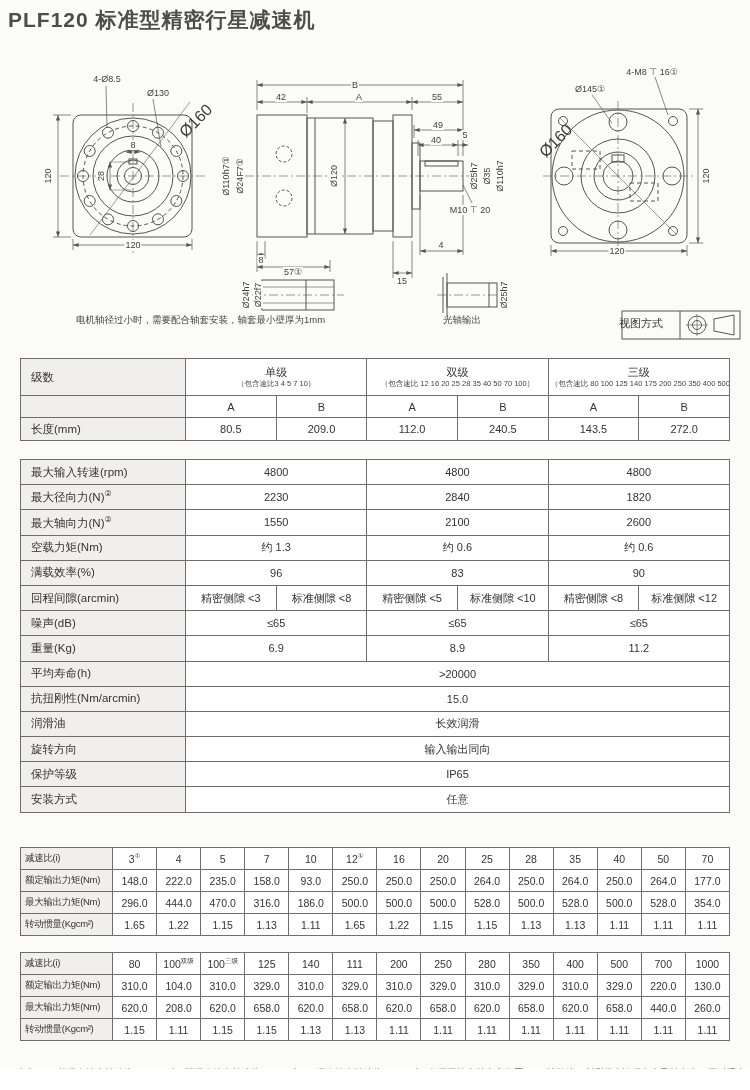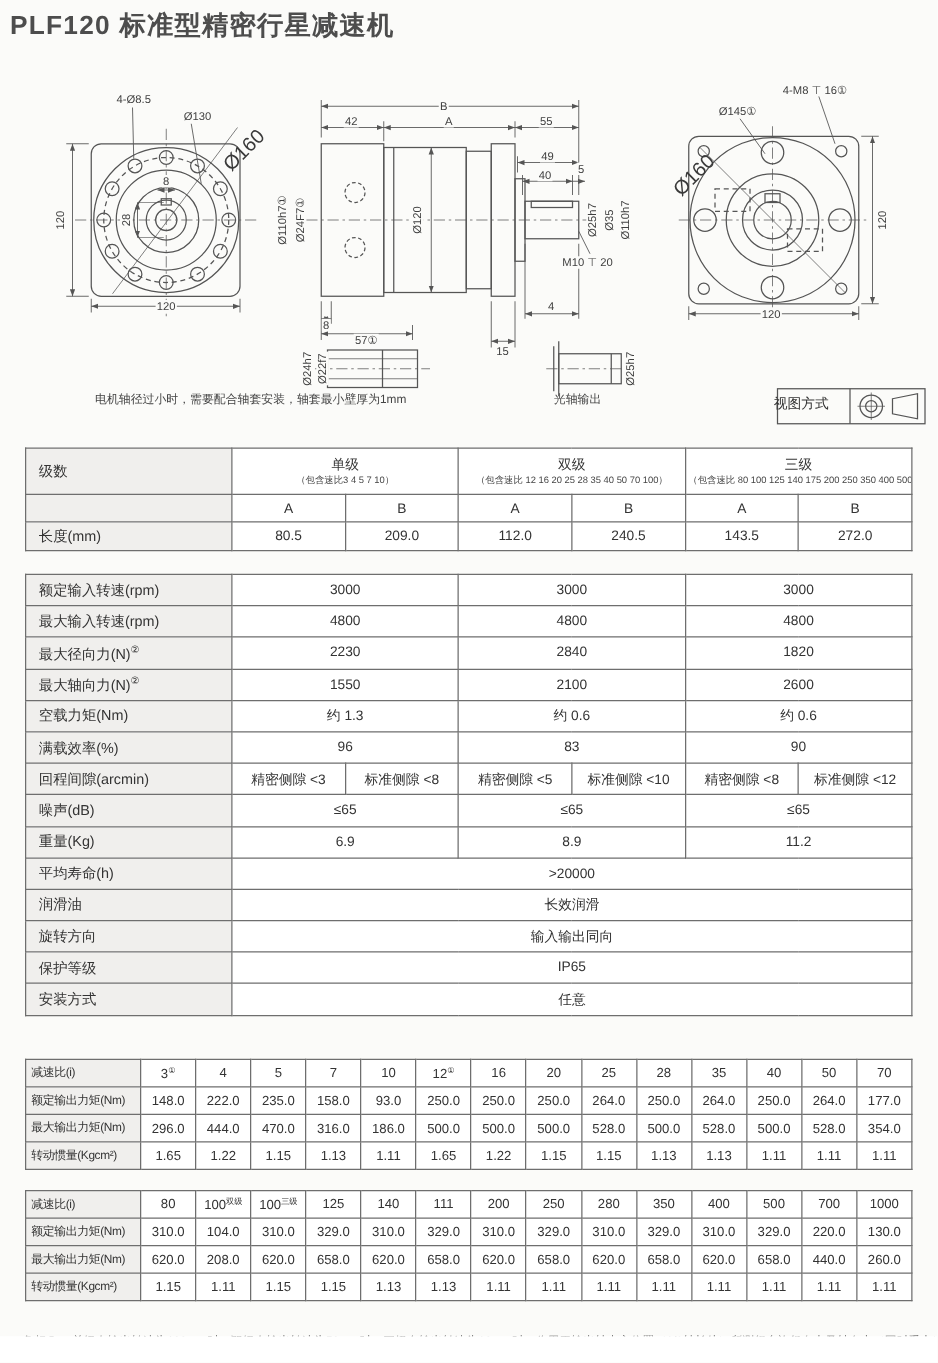--- a/index.html
+++ b/index.html
@@ -284,26 +284,20 @@
 <colgroup>
         <col style="width:165px">
         <col>
         <col>
         <col>
         <col>
         <col>
         <col>
       </colgroup>
 <tbody>
-        <tr>
-  <td class="lbl">额定输入转速(rpm)</td>
-  <td colspan="2">3000</td>
-  <td colspan="2">3000</td>
-  <td colspan="2">3000</td>
-</tr>
 <tr>
   <td class="lbl">最大输入转速(rpm)</td>
   <td colspan="2">4800</td>
   <td colspan="2">4800</td>
   <td colspan="2">4800</td>
 </tr>
 <tr>
   <td class="lbl"><span>最大径向力(N)</span><sup class="note-sup">②</sup></td>
   <td colspan="2">2230</td>
   <td colspan="2">2840</td>
@@ -344,20 +338,24 @@
 </tr>
 <tr>
   <td class="lbl">重量(Kg)</td>
   <td colspan="2">6.9</td>
   <td colspan="2">8.9</td>
   <td colspan="2">11.2</td>
 </tr>
 <tr>
   <td class="lbl">平均寿命(h)</td>
   <td colspan="6">&gt;20000</td>
+</tr>
+<tr>
+  <td class="lbl">抗扭刚性(Nm/arcmin)</td>
+  <td colspan="6">15.0</td>
 </tr>
 <tr>
   <td class="lbl">润滑油</td>
   <td colspan="6">长效润滑</td>
 </tr>
 <tr>
   <td class="lbl">旋转方向</td>
   <td colspan="6">输入输出同向</td>
 </tr>
 <tr>

